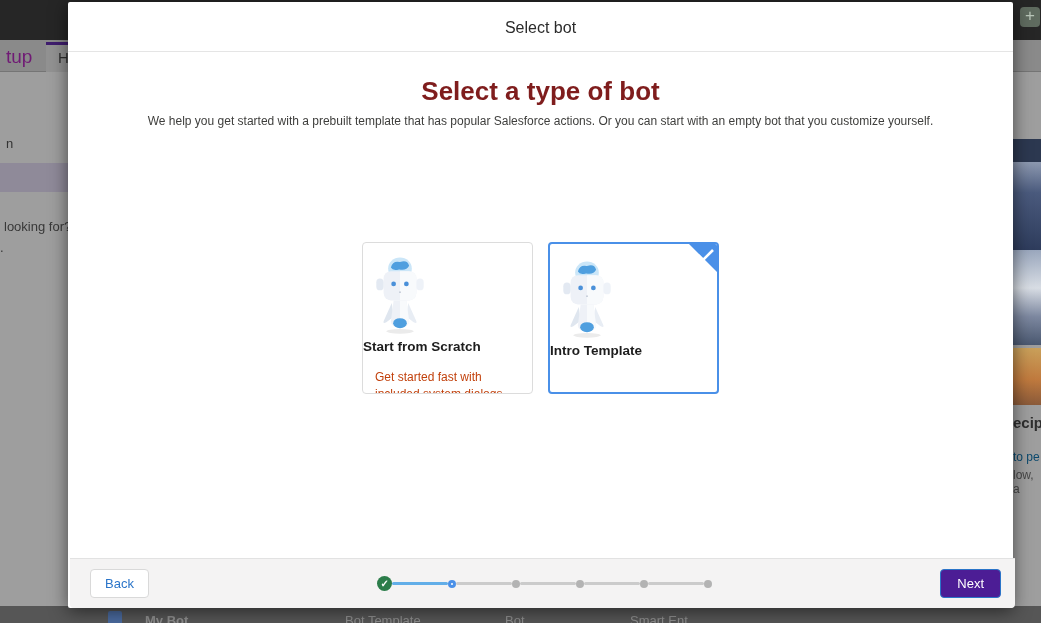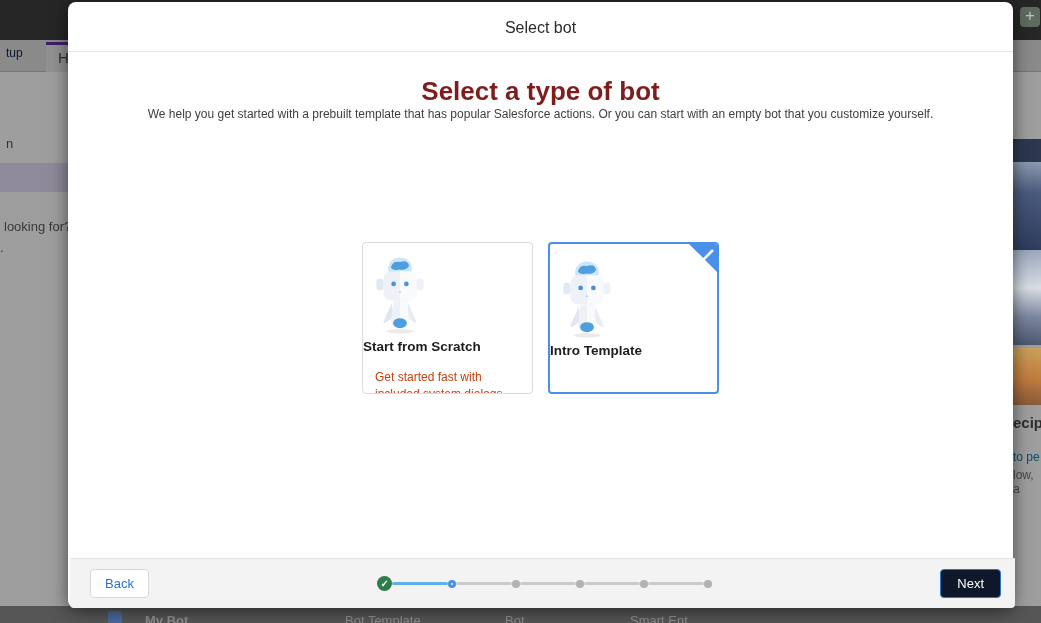--- a/index.html
+++ b/index.html
@@ -5,21 +5,21 @@
   * { margin:0; padding:0; box-sizing:border-box; }
   html,body { width:1041px; height:623px; overflow:hidden; }
   body { font-family:"Liberation Sans", sans-serif; position:relative; background:#9e9e9e; }
 
   
   .bg-header { position:absolute; left:0; top:0; width:1041px; height:40px; background:#262626; }
   .bg-plus-btn { position:absolute; left:1020px; top:7px; width:20px; height:20px; border-radius:4px;
     background:#5f6b5f; color:#b9c6b9; font-size:17px; line-height:18px; text-align:center; }
   .bg-tabbar { position:absolute; left:0; top:40px; width:1041px; height:32px; background:#8a8a8a;
     border-bottom:1px solid #757575; }
-  .bg-tab-setup { position:absolute; left:6px; top:46px; font-size:12px; color:#0f172a; }
+  .bg-tab-setup { position:absolute; left:6px; top:46px; font-size:19px; color:#701a75; }
   .bg-tab-home { position:absolute; left:46px; top:42px; width:60px; height:30px; background:#929292;
     border-top:3px solid #3f1d6e; color:#2e2e2e; font-size:15px; padding:4px 0 0 12px; }
   .bg-nav-frag { position:absolute; left:6px; top:136px; font-size:13px; color:#333; }
   .bg-nav-selected { position:absolute; left:0; top:163px; width:68px; height:29px; background:#8f8a99; }
   .bg-help { position:absolute; left:4px; top:219px; font-size:13px; color:#383838; }
   .bg-help2 { position:absolute; left:0; top:240px; font-size:13px; color:#383838; }
 
   .bg-right-banner { position:absolute; left:1013px; top:139px; width:28px; height:23px; background:#2c3850; }
   .bg-right-img1 { position:absolute; left:1013px; top:162px; width:28px; height:88px;
     background:linear-gradient(180deg,#8d99b0 0%,#4a5a7d 35%,#2e3c5c 100%); }
@@ -34,41 +34,41 @@
   .bg-bottom { position:absolute; left:0; top:606px; width:1041px; height:17px; background:#565656; }
   .bg-row-icon { position:absolute; left:108px; top:611px; width:14px; height:14px; border-radius:2px; background:#4a6a9e; }
   .bg-row-text { position:absolute; top:613px; font-size:13px; color:#8f8f8f; white-space:nowrap; }
   .bg-row-name { left:145px; font-weight:bold; }
   .bg-row-template { left:345px; }
   .bg-row-type { left:505px; }
   .bg-row-extra { left:630px; }
 
   
   .modal { position:absolute; left:68px; top:2px; width:945px; height:606px; background:#fff;
-    border-radius:8px; box-shadow:0 3px 18px rgba(0,0,0,0.55); }
+    border-radius:2px; box-shadow:0 3px 18px rgba(0,0,0,0.55); }
   .modal-header { height:50px; border-bottom:1px solid #e5e5e5; text-align:center; }
   .modal-title { display:inline-block; margin-top:17px; font-size:16px; color:#2b2b2b; }
   .modal-heading { margin-top:24px; text-align:center; font-size:26px; font-weight:bold; color:#7f1d1d; }
-  .modal-subtitle { text-align:center; font-size:12px; color:#3e3e3c; }
+  .modal-subtitle { margin-top:7px; text-align:center; font-size:12px; color:#3e3e3c; }
 
   .cards { position:absolute; left:0; top:240px; width:100%; display:flex; justify-content:center; gap:15px; }
   .card { position:relative; width:171px; height:152px; background:#fff; border:1px solid #dcdcdc;
     border-radius:4px; text-align:left; padding-top:10px; cursor:pointer; overflow:hidden; }
   .card.selected { border:2px solid #4a90e8; padding-top:13px; }
   .corner-check { position:absolute; top:-1px; right:-1px; width:30px; height:30px; display:none; }
   .card.selected .corner-check { display:block; }
   .bot-icon { width:74px; height:82px; }
   .card-title { font-size:13.5px; font-weight:bold; color:#1d1d1d; margin-top:0px; }
   .card-desc { font-size:12px; color:#c2410c; line-height:1.45; margin-top:15px; padding:0 12px; }
 
   .modal-footer { position:absolute; left:2px; bottom:0; width:100%; height:50px; background:#f4f3f3;
     border-top:1px solid #e2e2e2; border-radius:0 0 4px 4px; display:flex; align-items:center; padding:0 14px 0 20px; }
   .btn { font-family:"Liberation Sans", sans-serif; font-size:13px; border-radius:4px; cursor:pointer; }
   .btn-back { background:#fff; border:1px solid #d9d9d9; color:#2b75c9; padding:6px 14px; }
-  .btn-next { background:#0f172a; border:1px solid #2b75c9; color:#fff; padding:6px 16px; }
+  .btn-next { background:#4c1d95; border:1px solid #2b75c9; color:#fff; padding:6px 16px; }
 
   .progress { flex:1; display:flex; justify-content:center; align-items:center; }
   .step { border-radius:50%; flex:none; }
   .step.complete { width:15px; height:15px; background:#2c7d4a; color:#fff; font-size:10px; font-weight:bold;
     line-height:15px; text-align:center; }
   .step.current { width:8px; height:8px; border:3.5px solid #4a90e8; background:#fff; }
   .step.incomplete { width:8px; height:8px; background:#b3b3b3; }
   .connector { width:56px; height:3px; background:#cbcbcb; border-radius:2px; flex:none; }
   .connector.active { background:#62aee8; }
 </style>

